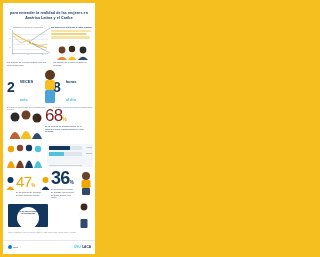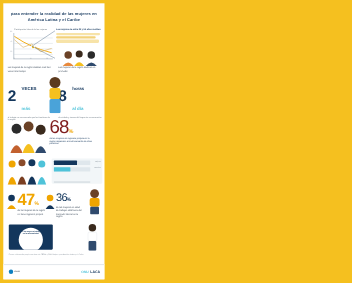--- a/index.html
+++ b/index.html
@@ -59,22 +59,22 @@
   .panel4{position:relative;height:26px;}
   .barchart{position:absolute;right:2px;top:1px;width:46px;height:23px;
     background:#f2f6f8;border-radius:1px;}
   .bar-row{position:relative;height:4.6px;margin:1.4px 0 0 2px;}
   .bar-track{position:absolute;left:0;top:0;height:4.6px;background:#dfe7ec;border-radius:0.5px;width:33px;}
   .bar-fill{position:absolute;left:0;top:0;height:4.6px;border-radius:0.5px;}
   .bar-label{position:absolute;left:1px;top:0.9px;font-size:1.6px;color:#ffffff;font-weight:bold;}
   .bar-legend{position:absolute;right:1px;top:1px;font-size:1.5px;color:#6b7782;line-height:2px;}
   
   .panel5{position:relative;height:34px;}
-  .num47{font-size:15px;font-weight:bold;color:#f0a500;line-height:15px;letter-spacing:-0.7px;}
-  .num36{font-size:10px;font-weight:normal;color:#13365c;line-height:15px;letter-spacing:-0.7px;text-align:center;}
+  .num47{font-size:15px;font-weight:normal;color:#f0a500;line-height:15px;letter-spacing:-0.7px;}
+  .num36{font-size:18px;font-weight:bold;color:#13365c;line-height:15px;letter-spacing:-0.7px;text-align:center;}
   .pct-o{font-size:4.5px;font-weight:bold;color:#f0a500;}
   .pct-n{font-size:4.5px;font-weight:bold;color:#13365c;}
   
   .panel6{position:relative;height:27px;}
   .circlebox{position:absolute;left:5px;top:1px;width:40px;height:23px;
     background:#13365c;border-radius:1px;overflow:hidden;}
   .circle-in{position:absolute;left:9px;top:3px;width:22px;height:22px;
     border-radius:50%;background:#ffffff;}
   .circle-txt{position:absolute;left:11px;top:6px;width:18px;text-align:center;
     font-size:1.7px;color:#13365c;line-height:2.2px;font-weight:bold;}

